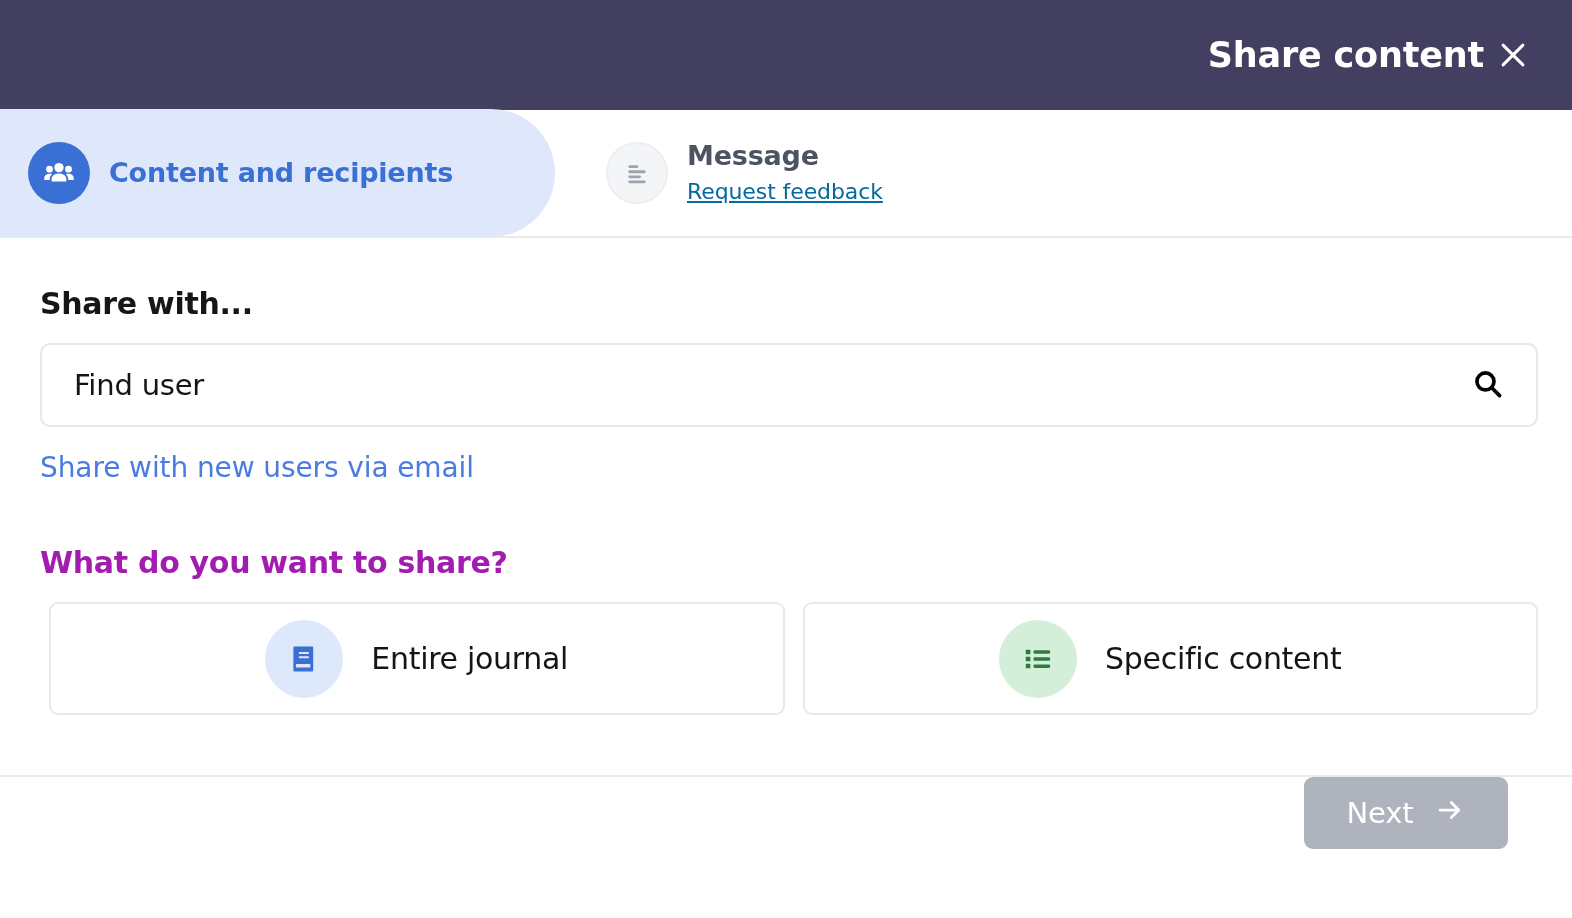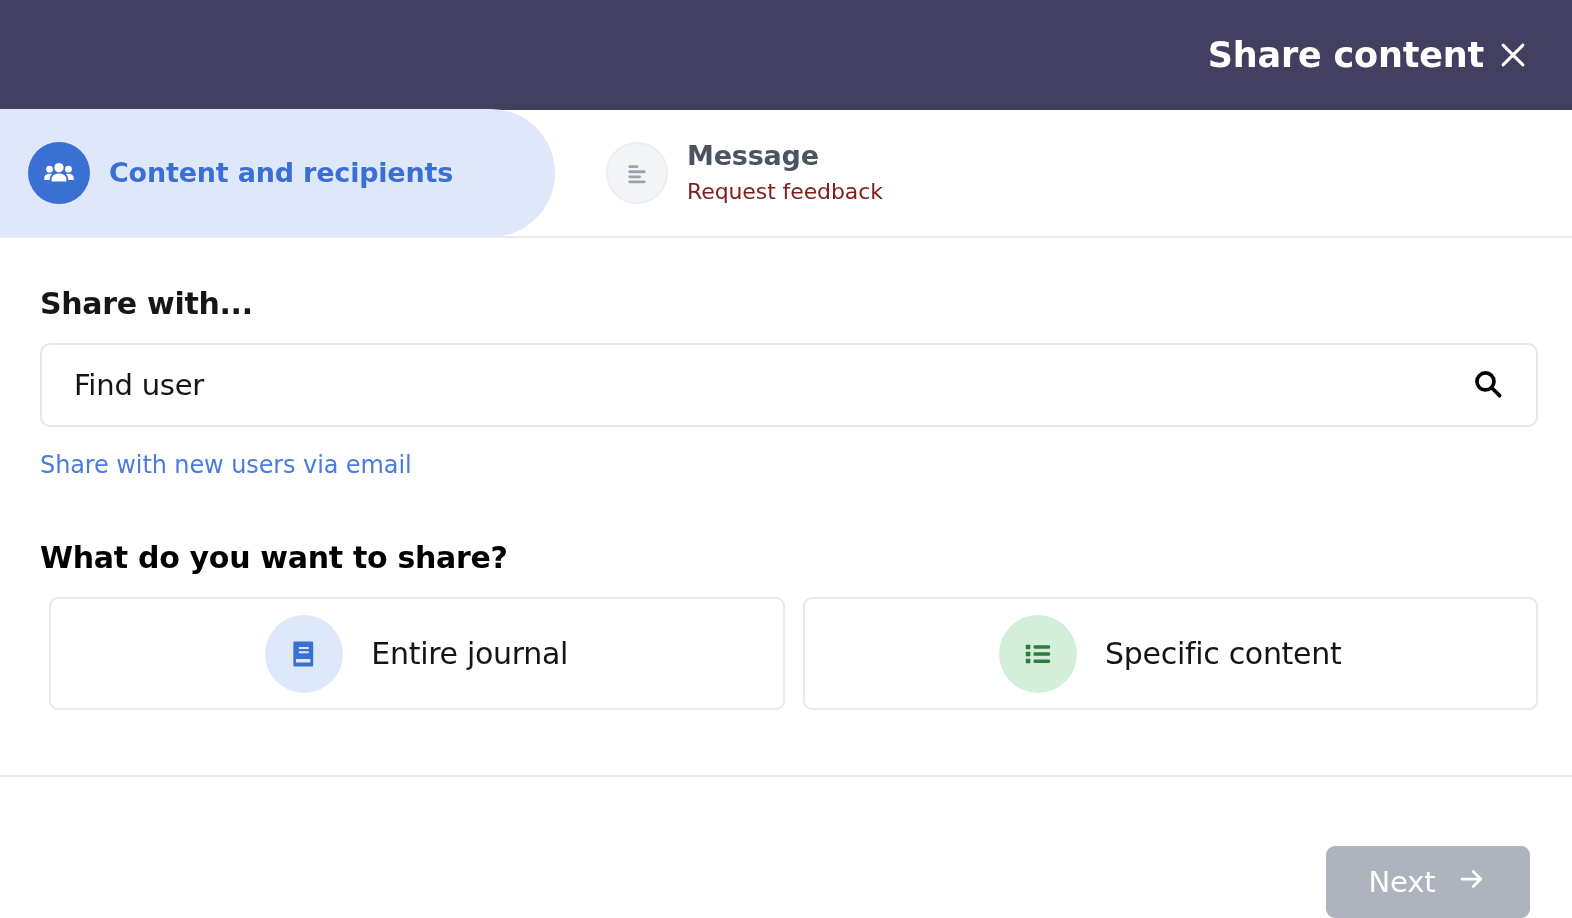--- a/index.html
+++ b/index.html
@@ -110,21 +110,21 @@
     font-size: 22px;
     font-weight: 400;
     line-height: 1.15;
     letter-spacing: -0.1px;
   }
 
   .step.active .step-label { color: #3a6fd4; }
   .step.active .step-sub   { color: #5c6474; }
 
   .step.inactive .step-label { color: #4c5361; }
-  .step.inactive .step-sub   { color: #7f1d1d; }
+  .step.inactive .step-sub   { color: #0369a1; text-decoration: underline; }
 
   
   .modal-body {
     flex: 1 1 auto;
     padding: 48px 34px 0 40px;
     overflow: hidden;
   }
 
   .section-title {
     font-size: 30px;
@@ -165,33 +165,33 @@
     justify-content: center;
     background: transparent;
     border: none;
     cursor: pointer;
     flex: 0 0 44px;
   }
 
   .email-link {
     display: inline-block;
     margin-top: 24px;
-    font-size: 24px;
+    font-size: 28px;
     color: #4a7be0;
     text-decoration: none;
     letter-spacing: -0.1px;
     cursor: pointer;
   }
 
   .share-question {
     margin-top: 61px;
     font-size: 30px;
     font-weight: 600;
     letter-spacing: -0.3px;
-    color: #000000;
+    color: #a21caf;
     margin-bottom: 22px;
   }
 
   .option-cards {
     display: flex;
     gap: 18px;
     margin-left: 9px;
   }
 
   .option-card {
@@ -226,23 +226,23 @@
     color: #141519;
     letter-spacing: -0.3px;
   }
 
   
   .modal-footer {
     flex: 0 0 143px;
     height: 143px;
     border-top: 2px solid #e9eaee;
     display: flex;
-    align-items: flex-end;
+    align-items: flex-start;
     justify-content: flex-end;
-    padding-right: 42px;
+    padding-right: 64px;
   }
 
   .next-btn {
     min-width: 204px;
     height: 72px;
     background: #aeb3bd;
     border: none;
     border-radius: 9px;
     color: #ffffff;
     font-family: inherit;

